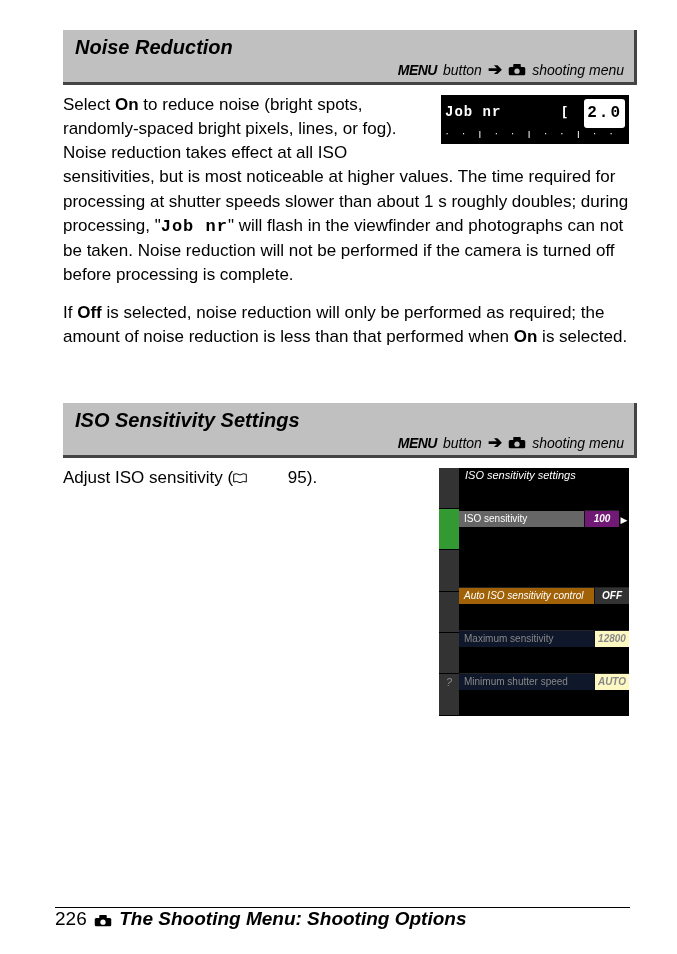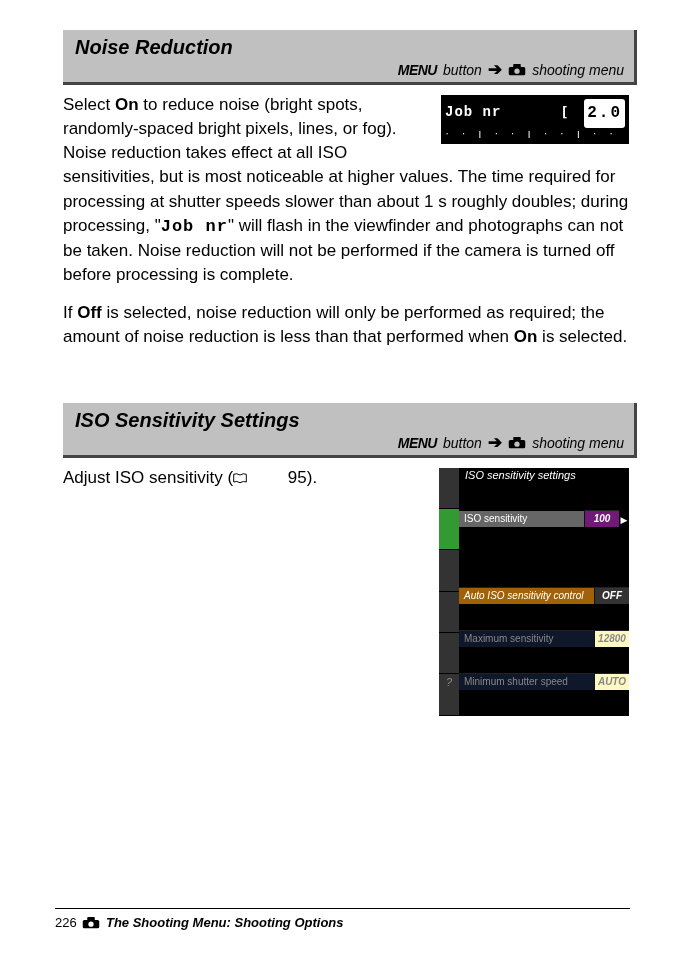--- a/index.html
+++ b/index.html
@@ -151,22 +151,21 @@
     align-items:center;
     gap:18px;
   }
   .bookicon svg { width:14px; height:11px; vertical-align: -1px;}
   .footer {
     position: absolute;
     left: 55px;
     bottom: 24px;
     border-top: 1px solid #000;
     width: 575px;
-    padding-top: 6px;
-    font-size: 13px;
+    font-size: 19px;
   }
   .footer .pagenum { font-style: normal; }
   .footer .title { font-weight: 800; font-style: italic; }
   .footer .camicon { vertical-align: -2px; margin: 0 2px;}
   .jobnr {
     font-family: "Courier New", monospace;
     font-weight: bold;
     letter-spacing: 1px;
   }
   .gap { height: 40px; }

